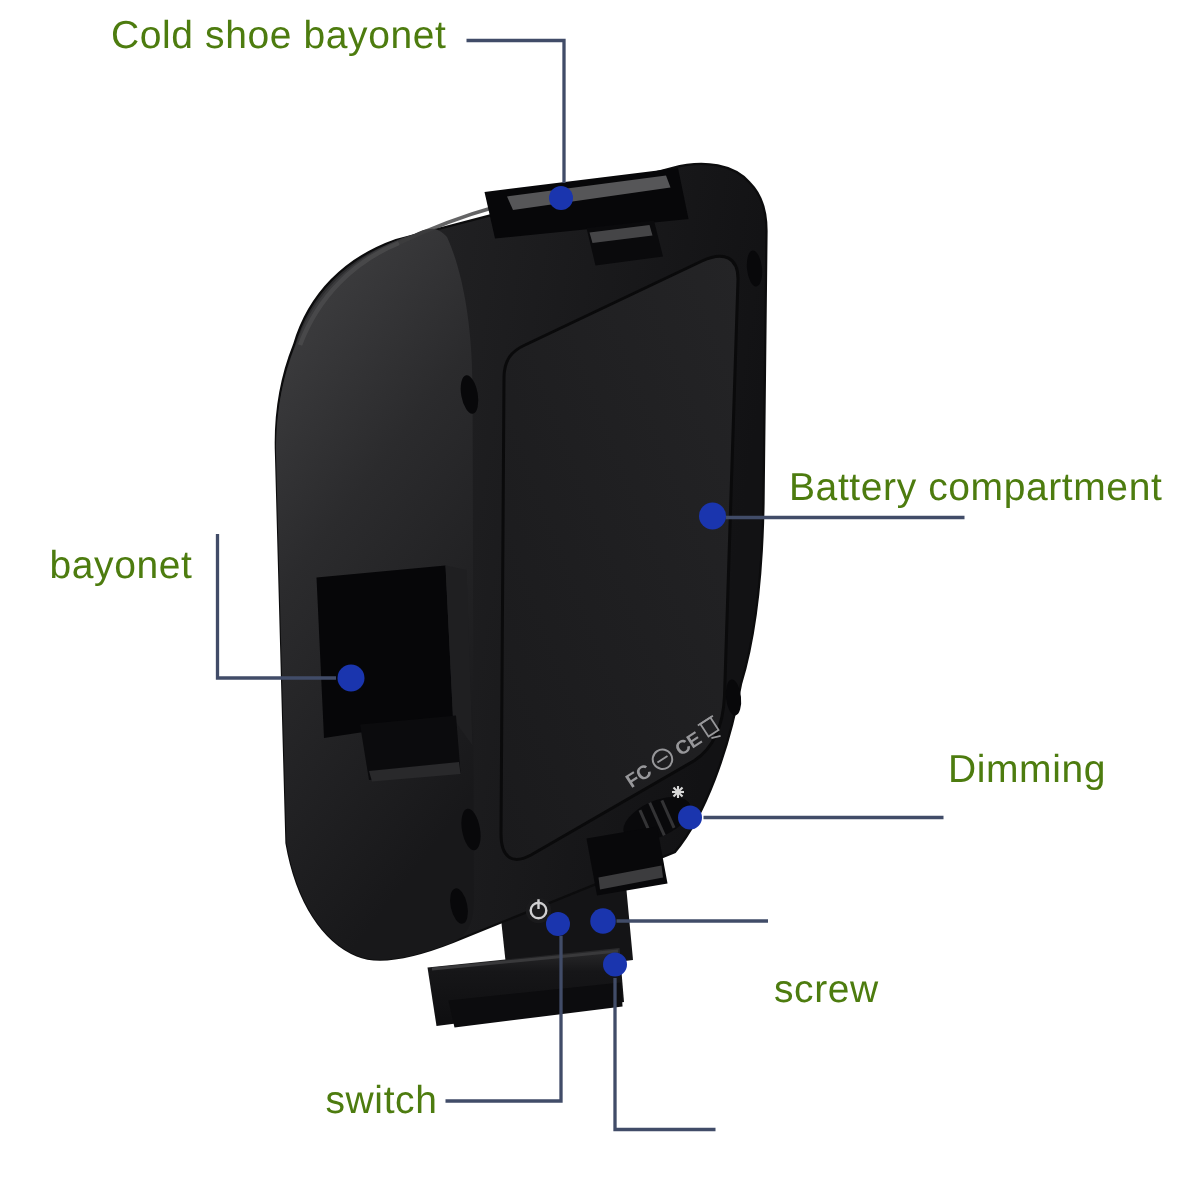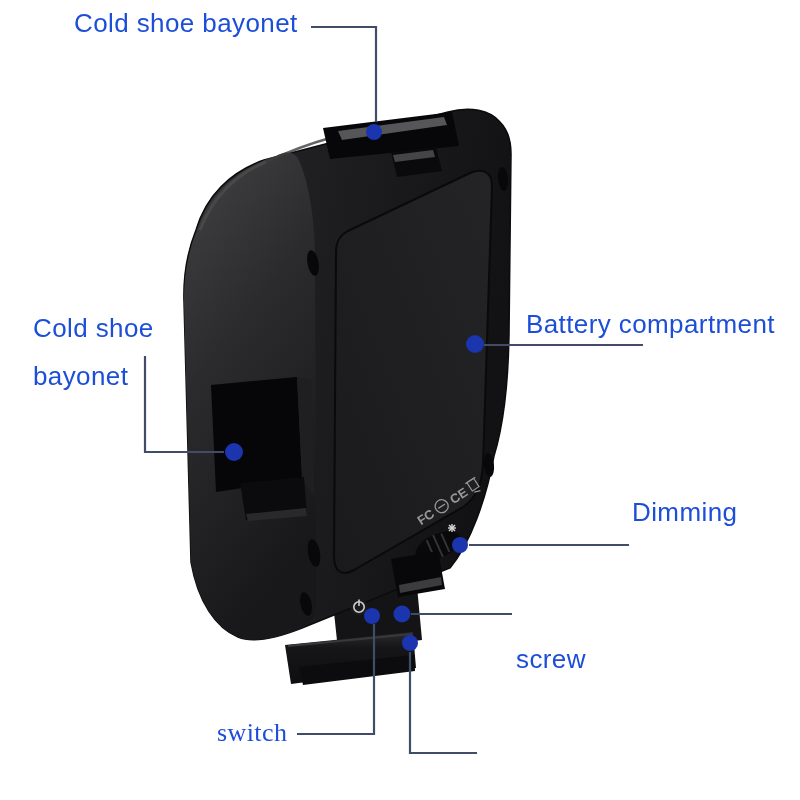--- a/index.html
+++ b/index.html
@@ -10,21 +10,21 @@
     font-family: "Liberation Sans", sans-serif;
     position: relative;
   }
   .stage { position: absolute; inset: 0; width: 800px; height: 800px; }
   svg.illustration { position: absolute; left: 0; top: 0; }
   .lbl {
     position: absolute;
     font-size: 26px;
     line-height: 28px;
     letter-spacing: 0.4px;
-    color: #1d4ed8;
+    color: #4d7c0f;
     white-space: nowrap;
     user-select: none;
   }
 </style>
 </head>
 <body>
 
 <div class="stage">
 
   <svg class="illustration" width="800" height="800" viewBox="0 0 800 800">
@@ -154,25 +154,24 @@
       <circle cx="475" cy="344" r="9"></circle>
       <circle cx="460" cy="545" r="8"></circle>
       <circle cx="372" cy="616" r="8"></circle>
       <circle cx="402" cy="614" r="8.5"></circle>
       <circle cx="410" cy="643" r="8"></circle>
     </g>
   </svg>
 
   <div class="lbl" style="left:74px; top:9px;">Cold shoe bayonet</div>
 
-  <div class="lbl" style="left:33px; top:314px;">Cold shoe</div>
   <div class="lbl" style="left:33px; top:362px;">bayonet</div>
 
   <div class="lbl" style="left:526px; top:310px;">Battery compartment</div>
 
   <div class="lbl" style="left:632px; top:498px;">Dimming</div>
 
   <div class="lbl" style="left:516px; top:645px;">screw</div>
 
-  <div class="lbl" style="left:217px; top:719px;font-family:Liberation Serif, serif;">switch</div>
+  <div class="lbl" style="left:217px; top:719px;">switch</div>
 
 
 </div>
 
 </body></html>

